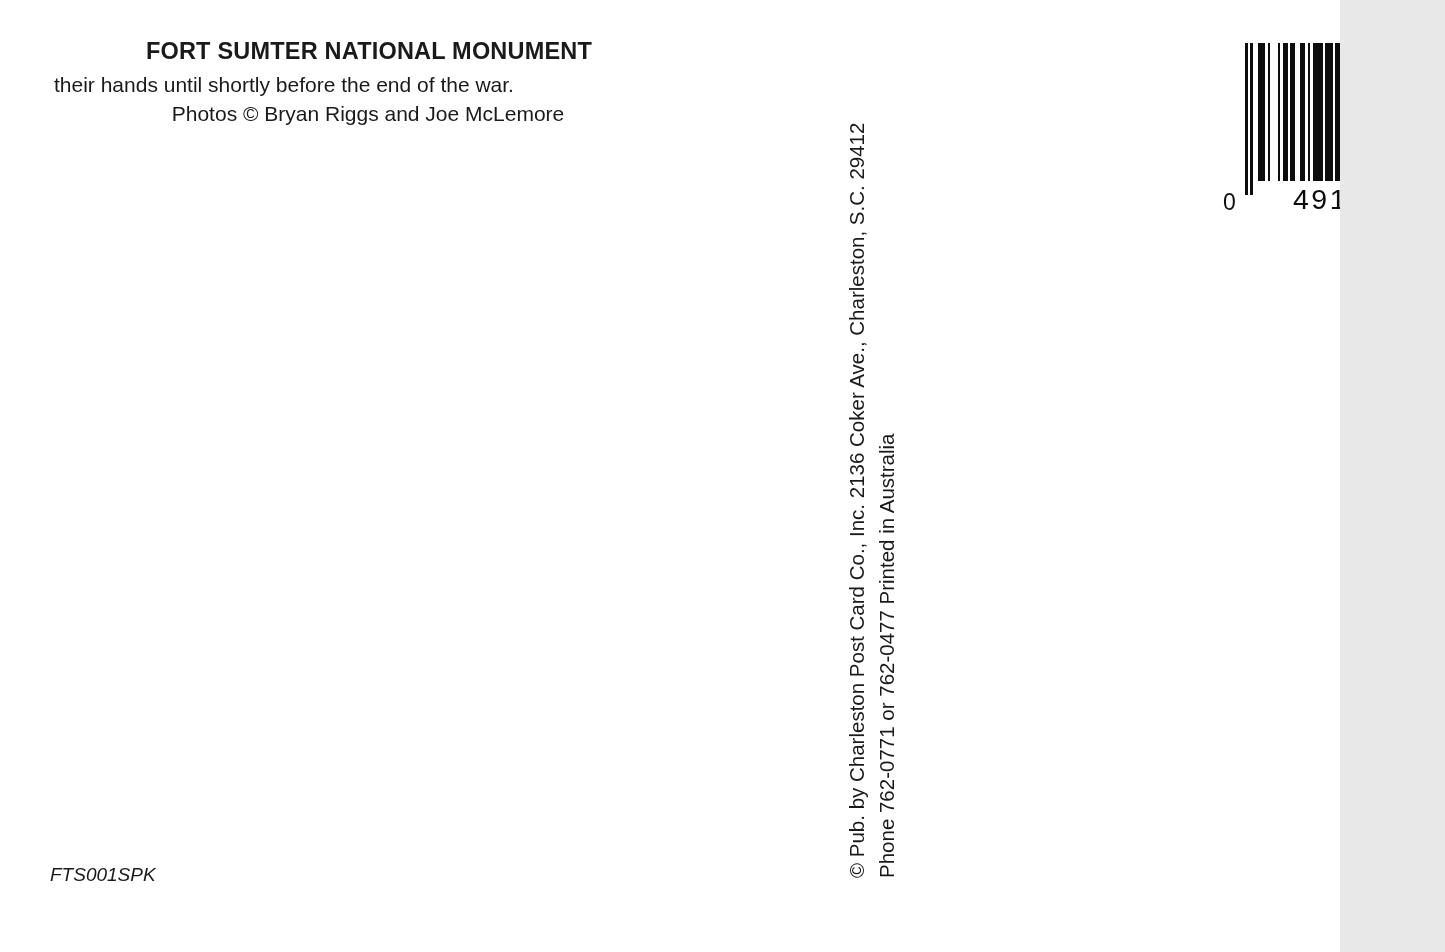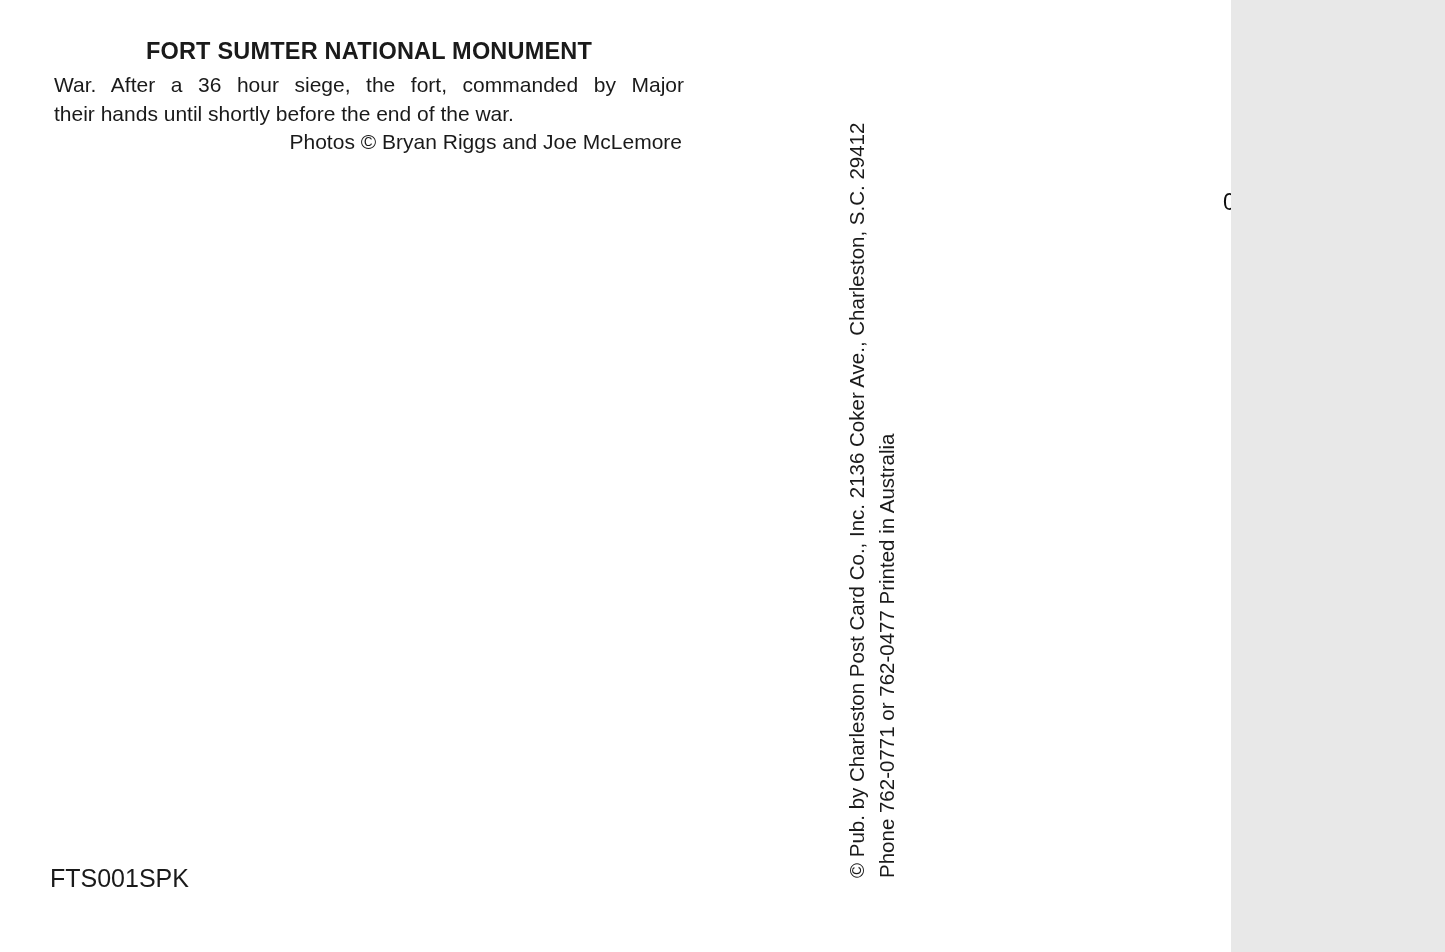--- a/index.html
+++ b/index.html
@@ -1,19 +1,19 @@
 <!DOCTYPE html>
 <html><head>
 <meta charset="utf-8">
 <style>
   * { margin: 0; padding: 0; box-sizing: border-box; }
   html, body { background: #e8e8e8; }
   .postcard {
     position: relative;
-    width: 1231px;
+    width: 1340px;
     height: 952px;
     background: #ffffff;
     overflow: hidden;
     font-family: "Liberation Sans", "DejaVu Sans", sans-serif;
     color: #1a1a1a;
   }
   
   .caption-block {
     position: absolute;
     left: 54px;
@@ -42,21 +42,21 @@
     text-align-last: justify;
     white-space: normal;
   }
   .body-line.last {
     text-align: right;
     text-align-last: left;
   }
   .photo-credit {
     font-size: 21px;
     line-height: 28.5px;
-    text-align: right;
+    text-align: center;
     padding-right: 2px;
   }
   
   .imprint {
     position: absolute;
     left: 842px;
     top: 878px;
     width: 772px;
     height: 62px;
     transform: rotate(-90deg);
@@ -85,32 +85,32 @@
     background: #ffffff;
   }
   .bc-digit-left  { left: -22px; top: 146px; font-size: 23px; }
   .bc-digits-main { left: 5px;   top: 140px; font-size: 28.5px; letter-spacing: 2.5px; margin-left: 43px; }
   .bc-digit-right { left: 136px; top: 150px; font-size: 21px; }
   
   .stock-code {
     position: absolute;
     left: 50px;
     top: 864px;
-    font-size: 25px;
+    font-size: 19px;
+    font-style: italic;
   }
 </style>
 </head>
 <body>
 
 <div class="postcard">
 
   <div class="caption-block">
     <div class="title">FORT SUMTER NATIONAL MONUMENT</div>
     <div class="body-par">
-      <div class="body-line">War. After a 36 hour siege, the fort, commanded by Major</div>
       <div class="body-line last">their hands until shortly before the end of the war.</div>
     </div>
     <div class="photo-credit">Photos © Bryan Riggs and Joe McLemore</div>
   </div>
 
   <div class="imprint">
     <div>© Pub. by Charleston Post Card Co., Inc. 2136 Coker Ave., Charleston, S.C. 29412</div>
     <div>Phone 762-0771 or 762-0477 Printed in Australia</div>
   </div>
 

